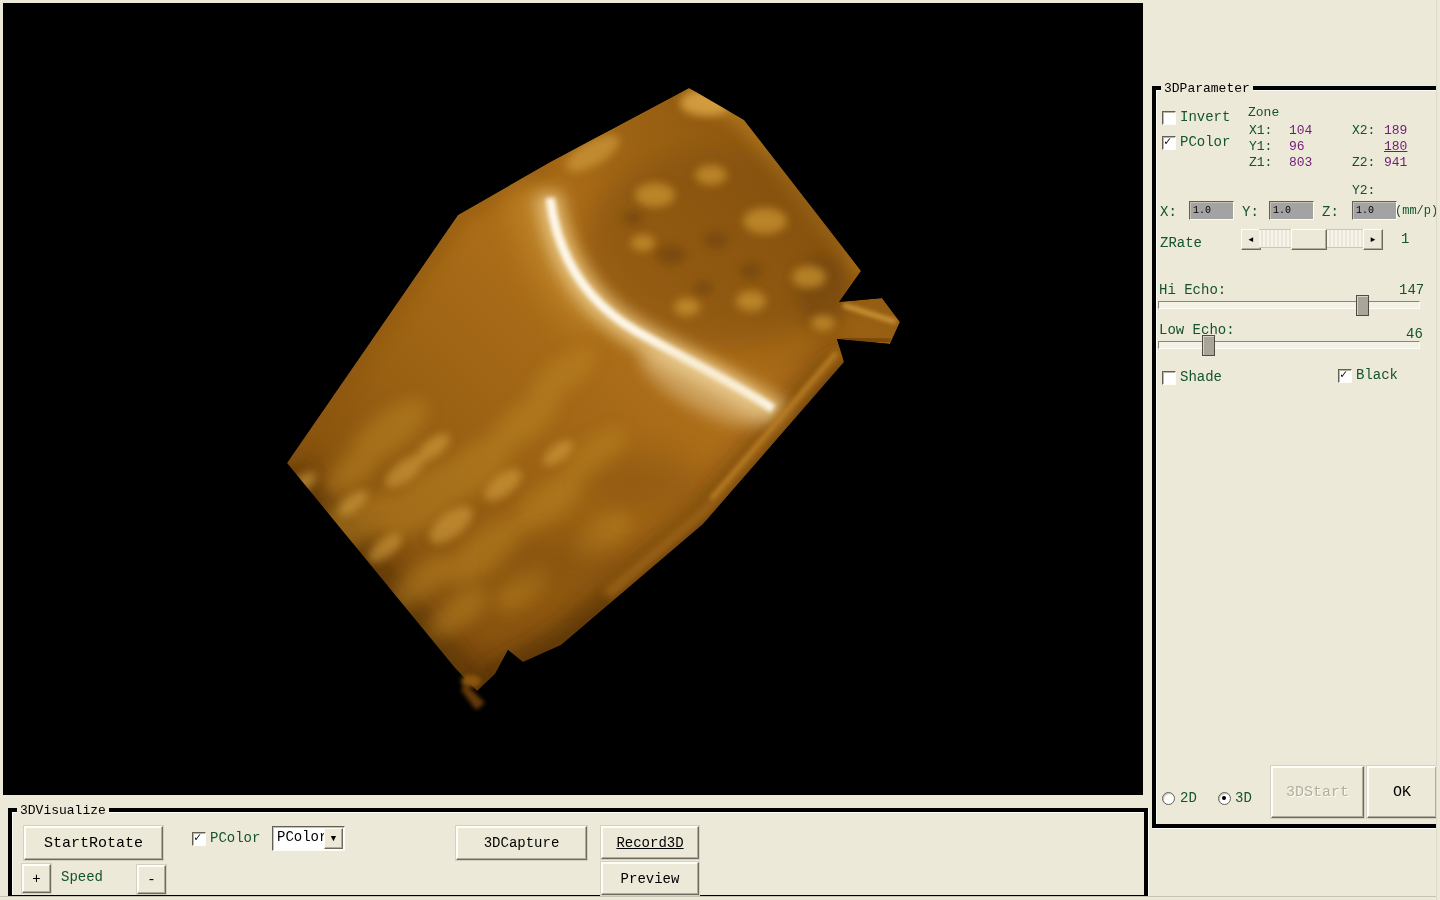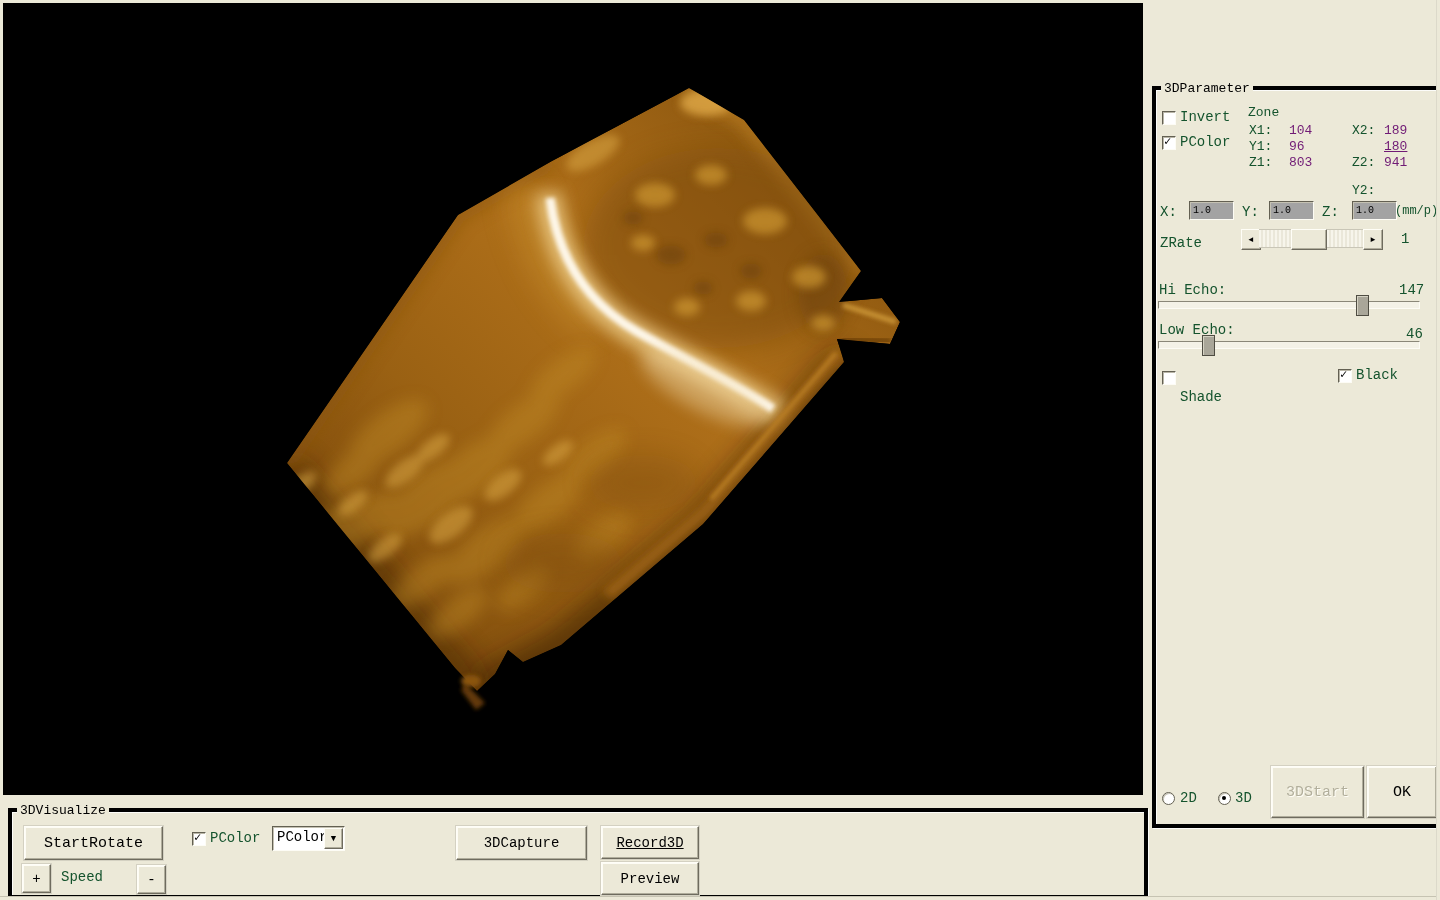--- a/index.html
+++ b/index.html
@@ -261,21 +261,21 @@
   <span class="lbl" style="left:243px;top:192px;">147</span>
   <div class="strack" style="left:2px;top:211px;width:260px;"></div>
   <div class="sthumb" style="left:200px;top:205px;"></div>
 
   <span class="lbl" style="left:3px;top:232px;">Low Echo:</span>
   <span class="lbl" style="left:250px;top:220px;margin-top:16px;">46</span>
   <div class="strack" style="left:2px;top:251px;width:260px;"></div>
   <div class="sthumb" style="left:46px;top:245px;"></div>
 
   <span class="cb" style="left:6px;top:281px;"></span>
-  <span class="lbl" style="left:24px;top:279px;margin-top:20px;">Shade</span>
+  <span class="lbl" style="left:24px;top:279px;">Shade</span>
   <span class="cb on" style="left:182px;top:279px;"></span>
   <span class="lbl" style="left:200px;top:277px;">Black</span>
 
   <span class="radio" style="left:6px;top:702px;"></span>
   <span class="lbl" style="left:24px;top:700px;">2D</span>
   <span class="radio on" style="left:62px;top:702px;"></span>
   <span class="lbl" style="left:79px;top:700px;">3D</span>
 
   <div class="btn disabled" style="left:115px;top:676px;width:91px;height:50px;">3DStart</div>
   <div class="btn" style="left:211px;top:676px;width:68px;height:50px;">OK</div>

